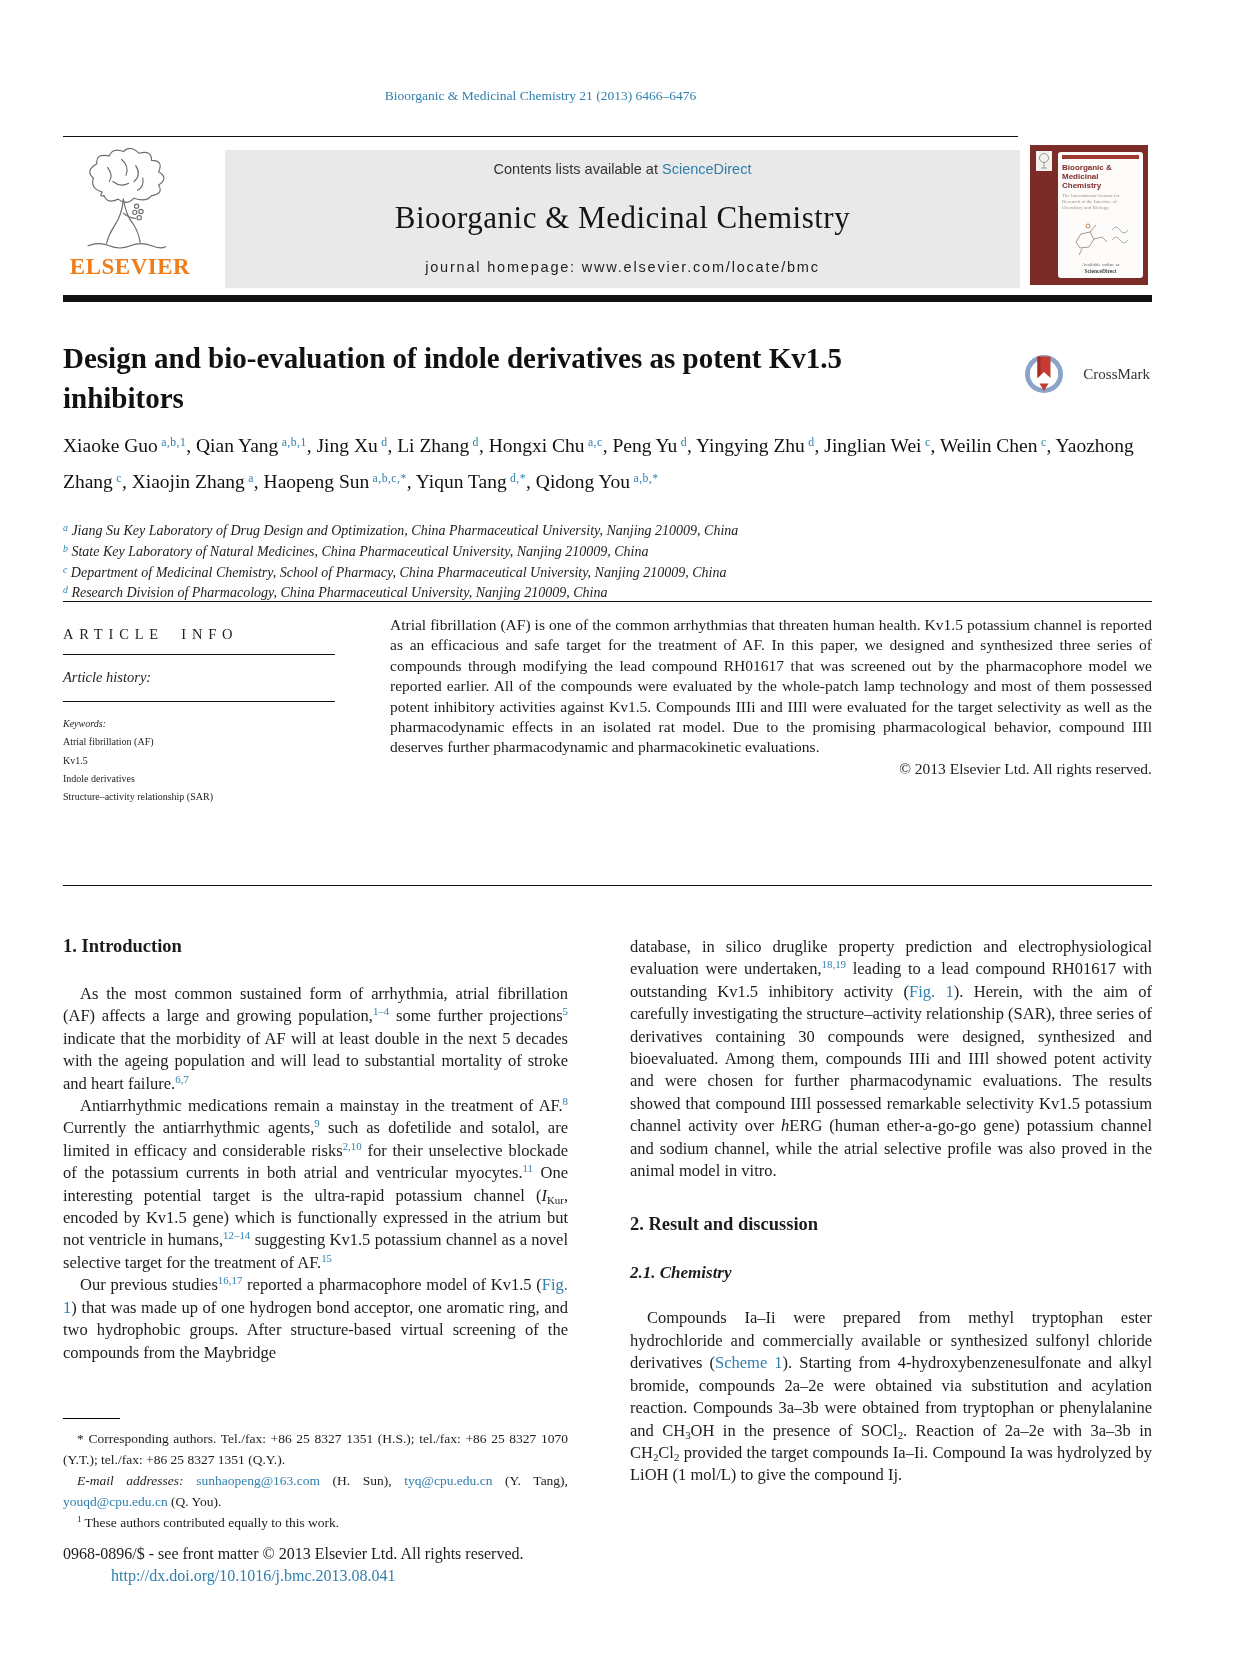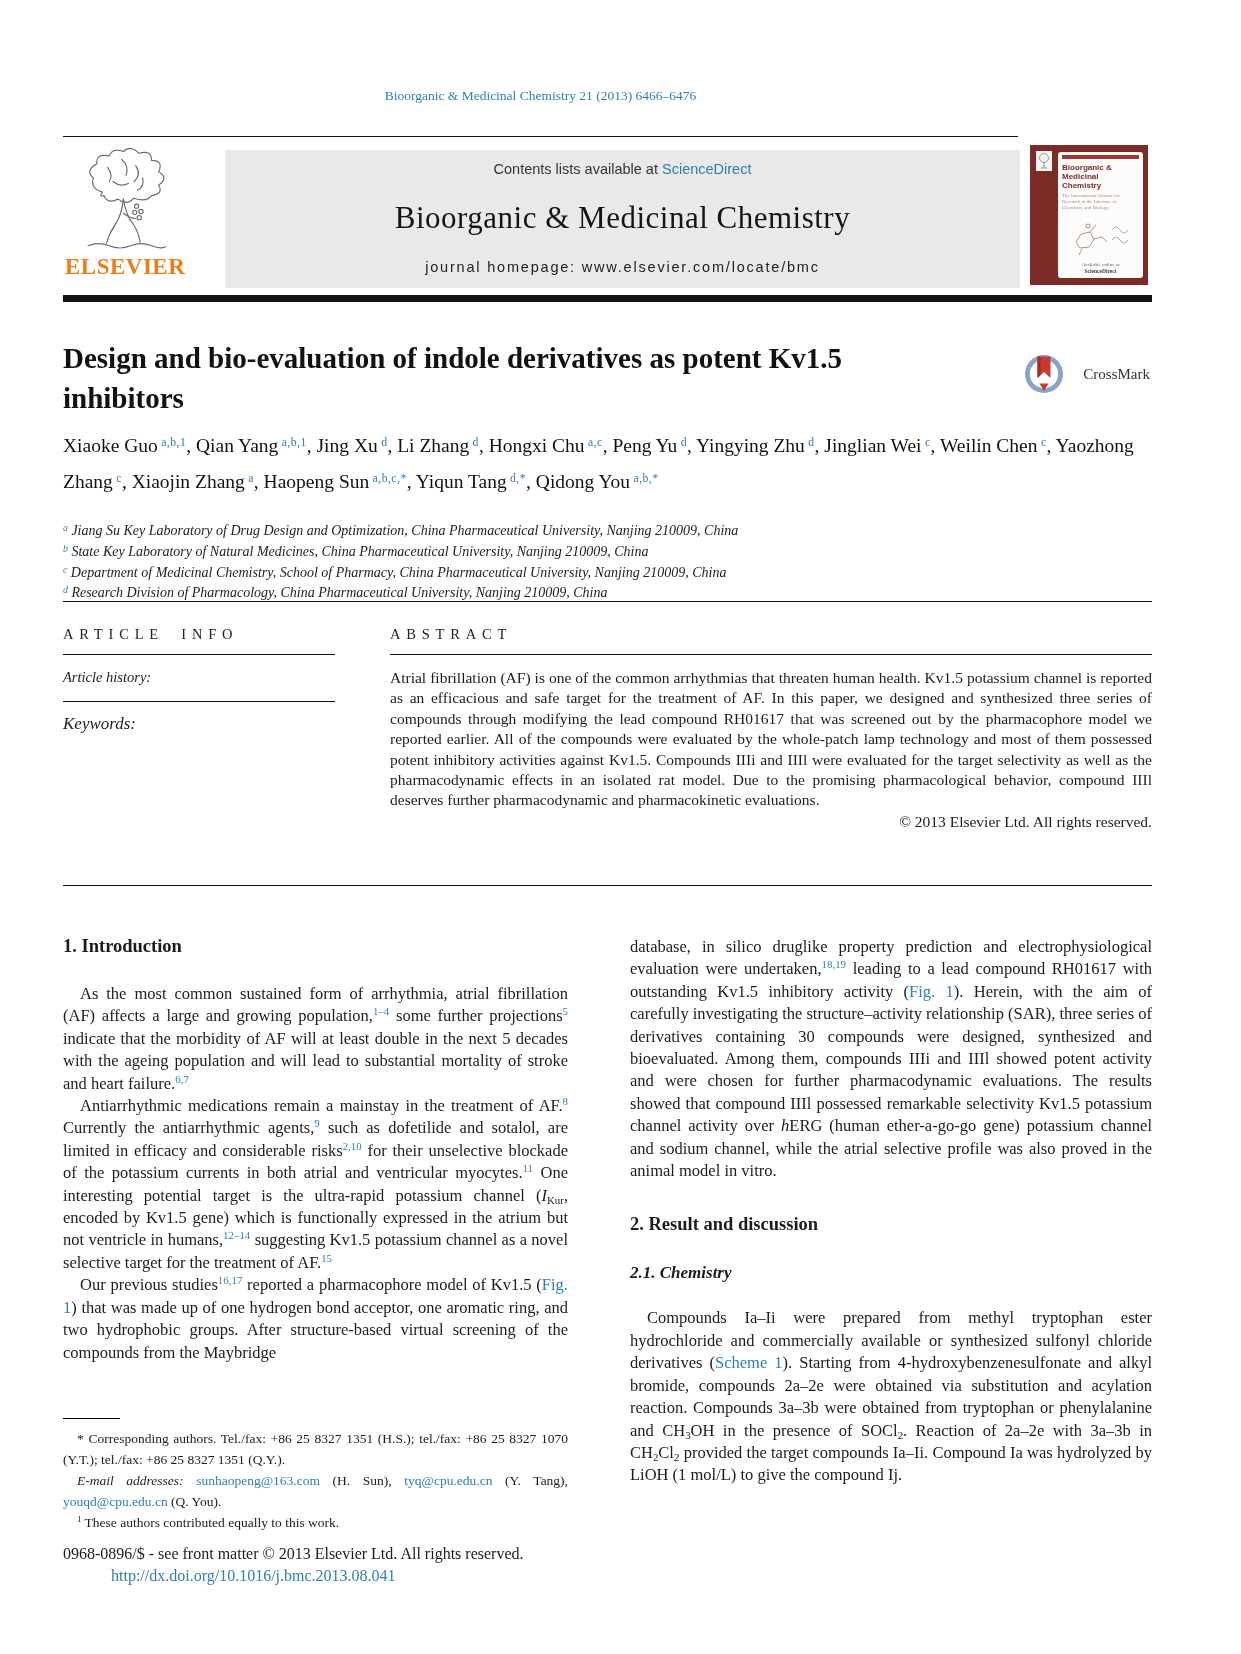--- a/index.html
+++ b/index.html
@@ -18,21 +18,21 @@
   }
   .content{position:absolute;left:63px;top:0;width:1089px;height:100%;}
 
   
   .citation{position:absolute;top:88px;left:0;width:955px;text-align:center;
     font-size:13.5px;color:var(--link);}
   .rule-1{position:absolute;top:136px;left:0;width:955px;border-top:1.5px solid #111;}
 
   
   .elsevier-logo{position:absolute;left:2px;top:148px;width:130px;height:132px;}
-  .elsevier-wordmark{position:absolute;left:0;bottom:0;width:130px;
+  .elsevier-wordmark{position:absolute;left:0;bottom:0;width:130px;text-align:center;
     font-size:23px;font-weight:bold;color:var(--orange);letter-spacing:.5px;}
   .gray-box{position:absolute;left:162px;top:150px;width:795px;height:138px;background:var(--graybox);
     display:flex;flex-direction:column;align-items:center;justify-content:space-between;
     padding:11px 0 13px;}
   .contents-line{font-family:"Liberation Sans",sans-serif;font-size:14.5px;color:#333;}
   .contents-line .sd{color:var(--link);}
   .journal-title{font-size:31px;color:#151515;letter-spacing:.5px;}
   .homepage-line{font-family:"Liberation Sans",sans-serif;font-size:14.5px;letter-spacing:1.8px;color:#222;}
 
   .cover{position:absolute;left:967px;top:145px;width:118px;height:140px;background:var(--maroon);}
@@ -60,21 +60,21 @@
   .affil-sup{font-size:70%;position:relative;top:-0.4em;color:var(--link);}
 
   
   .info-abstract{position:absolute;top:601px;left:0;width:1089px;height:285px;
     border-top:1.5px solid #111;border-bottom:1.5px solid #111;
     display:grid;grid-template-columns:272px 55px 762px;}
   .block-header{font-size:14.5px;letter-spacing:.40em;word-spacing:.55em;color:#222;
     padding:24px 0 11px;border-bottom:1px solid #111;}
   .info-col .section-history{padding:13px 0 15px;border-bottom:1px solid #111;
     font-size:14.5px;line-height:18.2px;}
-  .info-col .section-keywords{padding:13px 0;font-size:17px;line-height:18.2px;}
+  .info-col .section-keywords{padding:13px 0;font-size:10px;line-height:18.2px;}
   .label-italic{font-style:italic;}
   .abstract-col .abstract-text{margin-top:13px;font-size:15.5px;line-height:20.4px;
     text-align:justify;}
   .abstract-copyright{text-align:right;font-size:15.5px;line-height:20.4px;margin-top:1px;}
 
   
   .body-cols{position:absolute;top:886px;left:0;width:1089px;display:flex;gap:62px;padding-top:50px;}
   .col-left{width:505px;}
   .col-right{width:522px;}
   .h-section{font-size:18.5px;font-weight:bold;margin:0 0 26px;}
@@ -187,25 +187,30 @@
     </div>
 
     <div class="info-abstract">
       <div class="info-col">
         <div class="block-header">ARTICLE INFO</div>
         <div class="section-history">
           <div class="label-italic">Article history:</div>
         </div>
         <div class="section-keywords">
           <div class="label-italic">Keywords:</div>
+          <div>
+              <div>Atrial fibrillation (AF)</div>
+              <div>Kv1.5</div>
+              <div>Indole derivatives</div>
+              <div>Structure–activity relationship (SAR)</div>
+            </div>
         </div>
       </div>
       <div></div>
       <div class="abstract-col">
-        <div class="block-header">ABSTRACT</div>
         <p class="abstract-text"><span>Atrial fibrillation (AF) is one of the common arrhythmias that threaten human health. Kv1.5 potassium channel is reported as an efficacious and safe target for the treatment of AF. In this paper, we designed and synthesized three series of compounds through modifying the lead compound RH01617 that was screened out by the pharmacophore model we reported earlier. All of the compounds were evaluated by the whole-patch lamp technology and most of them possessed potent inhibitory activities against Kv1.5. Compounds </span><span class="seg-b">IIIi</span><span> and </span><span class="seg-b">IIIl</span><span> were evaluated for the target selectivity as well as the pharmacodynamic effects in an isolated rat model. Due to the promising pharmacological behavior, compound </span><span class="seg-b">IIIl</span><span> deserves further pharmacodynamic and pharmacokinetic evaluations.</span></p>
         <div class="abstract-copyright">© 2013 Elsevier Ltd. All rights reserved.</div>
       </div>
     </div>
 
     <div class="body-cols">
       <div class="col-left">
         <h2 class="h-section">1. Introduction</h2>
         <p class="para indent"><span>As the most common sustained form of arrhythmia, atrial fibrillation (AF) affects a large and growing population,</span><span class="seg-sup">1–4</span><span> some further projections</span><span class="seg-sup">5</span><span> indicate that the morbidity of AF will at least double in the next 5 decades with the ageing population and will lead to substantial mortality of stroke and heart failure.</span><span class="seg-sup">6,7</span></p>
         <p class="para indent"><span>Antiarrhythmic medications remain a mainstay in the treatment of AF.</span><span class="seg-sup">8</span><span> Currently the antiarrhythmic agents,</span><span class="seg-sup">9</span><span> such as dofetilide and sotalol, are limited in efficacy and considerable risks</span><span class="seg-sup">2,10</span><span> for their unselective blockade of the potassium currents in both atrial and ventricular myocytes.</span><span class="seg-sup">11</span><span> One interesting potential target is the ultra-rapid potassium channel (</span><span class="seg-i">I</span><span class="seg-sub">Kur</span><span>, encoded by Kv1.5 gene) which is functionally expressed in the atrium but not ventricle in humans,</span><span class="seg-sup">12–14</span><span> suggesting Kv1.5 potassium channel as a novel selective target for the treatment of AF.</span><span class="seg-sup">15</span></p>

